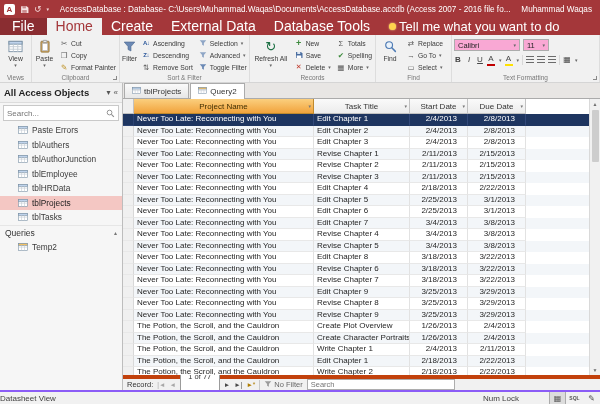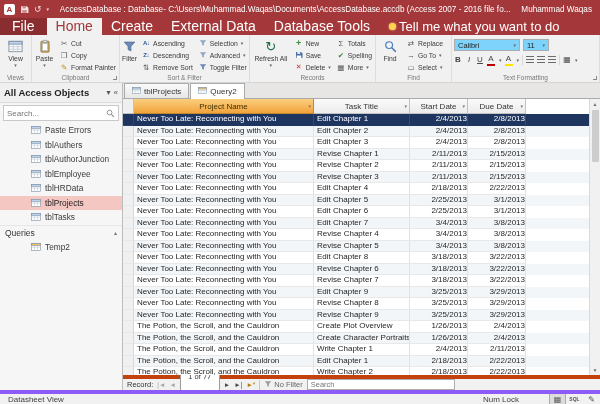--- a/index.html
+++ b/index.html
@@ -38,41 +38,41 @@
   .sicon { width:10px; display:inline-flex; justify-content:center; align-items:center; font-size:7.5px; color:#555; }
   .sicon.az { font-size:6px; letter-spacing:-0.5px; color:#2B579A; font-weight:bold; }
   .scaret { font-size:5px; color:#666; margin-left:1px; }
   .refreshglyph { font-size:13px; color:#1E7145; line-height:15px; }
   .newglyph { color:#3C8A3C; font-weight:bold; font-size:9px; }
   .delglyph { color:#C0392B; font-size:7px; }
   .chkglyph { color:#3C8A3C; }
   
   .tf { display:flex; flex-direction:column; gap:3px; padding-top:2px; }
   .tfrow { display:flex; align-items:center; gap:3px; }
-  .combo { height:12px; border:1px solid #ACACAC; background:#7dd3fc; display:flex; align-items:center; justify-content:space-between; font-size:7.5px; padding:0 3px; color:#222; }
+  .combo { height:12px; border:1px solid #ACACAC; background:#f9a8d4; display:flex; align-items:center; justify-content:space-between; font-size:7.5px; padding:0 3px; color:#222; }
   .ccaret { font-size:5px; color:#666; margin-left:3px; }
   .fmtbtn { font-size:8px; color:#444; min-width:8px; text-align:center; line-height:10px; }
   .fmtbtn.b { font-weight:bold; } .fmtbtn.i { font-style:italic; } .fmtbtn.u { text-decoration:underline; }
   .fontcolor { border-bottom:2px solid #C00000; } .hlcolor { border-bottom:2px solid #FFE100; }
   .tfsep { width:1px; height:10px; background:#D8D8D8; }
   .alignicon { width:8px; height:8px; background:repeating-linear-gradient(to bottom,#6B6B6B 0,#6B6B6B 1px,transparent 1px,transparent 3px); }
 
   
   .main { flex:1; display:flex; min-height:0; }
 
   
   .navpane { width:123px; background:#F6F6F6; border-right:1px solid #BDBDBD; display:flex; flex-direction:column; flex:0 0 auto; }
   .navheader { height:20px; background:#F0F0F0; border-bottom:1px solid #DCDCDC; display:flex; align-items:center; justify-content:space-between; padding:0 4px; }
   .nav-title { font-size:9.5px; font-weight:bold; color:#1F1F1F; white-space:nowrap; }
   .navhdr-ic { display:flex; gap:3px; color:#555; font-size:8px; }
   .navsearch { margin:2px 3px; height:16px; border:1px solid #C9C9C9; background:#fff; display:flex; align-items:center; padding:0 3px; }
   .navsearch-input { flex:1; border:none; outline:none; font-size:8px; color:#555; background:transparent; min-width:0; font-family:inherit; }
   .navgroup-header { height:15px; display:flex; align-items:center; justify-content:space-between; padding:0 5px; font-size:8.5px; color:#333; border-top:1px solid #E6E6E6; }
   .ng-chevron { font-size:6px; color:#777; }
-  .navitem { height:14.5px; display:flex; align-items:center; gap:4px; padding-left:31px; font-size:8.3px; color:#3B3B3B; white-space:nowrap; }
+  .navitem { height:14.5px; display:flex; align-items:center; gap:4px; padding-left:18px; font-size:8.3px; color:#3B3B3B; white-space:nowrap; }
   .navitem.selected { background:#F4C7C3; color:#222; }
   .navicon { display:inline-flex; }
 
   
   .content { flex:1; display:flex; flex-direction:column; min-width:0; background:#fff; }
   .doctabs { height:16px; background:#E8E6E4; border-bottom:1px solid #ABABAB; display:flex; align-items:flex-end; padding-left:1px; gap:1px; flex:0 0 auto; }
   .doctab { height:15px; display:flex; align-items:center; gap:3px; padding:0 7px; font-size:8px; color:#333; background:linear-gradient(#FAFAFA,#E7E7E7); border:1px solid #ABABAB; border-bottom:none; white-space:nowrap; }
   .doctab.active { background:#FFFFFF; height:16px; margin-bottom:-1px; }
 
   .sheetarea { flex:1; position:relative; min-height:0; overflow:hidden; background:#fff; }
@@ -80,39 +80,39 @@
   .sheet-header { display:flex; height:15px; }
   .rowselh { width:11px; background:#EFEFEF; border-right:1px solid #C2C2C2; border-bottom:1px solid #C2C2C2; flex:0 0 auto; }
   .hcell { border-right:1px solid #C2C2C2; border-bottom:1px solid #C2C2C2; background:linear-gradient(#FAFAFA,#ECECEC); display:flex; align-items:center; justify-content:center; position:relative; font-size:8px; color:#333; flex:0 0 auto; }
   .hcell .fdrop { position:absolute; right:2px; font-size:5px; color:#777; }
   .hcell.cursel { background:linear-gradient(#FBCF7E,#F1A33C); border-color:#C08A2D; color:#402E00; }
   .w0 { width:180px; } .w1 { width:96px; } .w2 { width:58px; } .w3 { width:58px; }
   .drow { display:flex; height:11.5px; background:#fff; }
   .drow.alt { background:#F3F6F9; }
   .rowsel { width:11px; background:#F0F0F0; border-right:1px solid #D8D8D8; border-bottom:1px solid #E8E8E8; flex:0 0 auto; }
   .dcell { border-right:1px solid #E2E2E2; border-bottom:1px solid #E8E8E8; font-size:8px; line-height:10.5px; padding:0 3px; white-space:nowrap; overflow:hidden; color:#1F1F1F; flex:0 0 auto; }
-  .dcell.num { text-align:right; padding-right:0; }
+  .dcell.num { text-align:right; padding-right:10px; }
   .drow.selected, .drow.selected .rowsel { background:#1E3560; border-color:#2C4373; }
   .drow.selected .dcell { color:#fff; border-right-color:#33497A; border-bottom-color:#1E3560; }
 
   .vscroll { position:absolute; top:0; right:0; bottom:0; width:11px; background:#F1F1F1; border-left:1px solid #D9D9D9; display:flex; flex-direction:column; align-items:center; }
   .varrow { height:10px; font-size:5px; color:#6F6F6F; line-height:11px; }
   .vthumb { width:7px; height:52px; background:#CDCDCD; border-radius:1px; margin-top:1px; margin-bottom:auto; }
 
   .recordnav { height:15px; background:#F1F1F1; border-top:4px solid #c2410c; display:flex; align-items:center; gap:4px; padding:0 4px; font-size:7.5px; color:#333; flex:0 0 auto; }
   .rn-btn { font-size:6.5px; color:#4A4A4A; line-height:13px; white-space:nowrap; }
   .rn-btn.dis { color:#A8A8A8; }
   .rn-new { color:#B07D00; }
   .rn-box { width:40px; height:27px; border:1px solid #9B9B9B; background:#fff; text-align:center; line-height:10px; font-size:7.5px; }
   .rn-sep { width:1px; height:10px; background:#C8C8C8; }
   .rn-filter { display:flex; align-items:center; gap:2px; color:#666; white-space:nowrap; }
   .rn-search { width:148px; height:11px; border:1px solid #ADADAD; background:#fff; font-size:7.5px; color:#555; padding:0 3px; outline:none; font-family:inherit; }
 
   
-  .statusbar { height:14px; background:#F1F1F1; border-top:4px solid #8b5cf6; display:flex; align-items:center; justify-content:space-between; font-size:8px; color:#3F3F3F; padding-left:8px; flex:0 0 auto; }
+  .statusbar { height:14px; background:#F1F1F1; border-top:2px solid #8b5cf6; display:flex; align-items:center; justify-content:space-between; font-size:8px; color:#3F3F3F; padding-left:0; flex:0 0 auto; }
   .sb-right { display:flex; align-items:center; height:100%; }
   .sb-key { margin-right:30px; }
   .viewbtns { display:flex; height:100%; }
   .viewbtn { width:17px; height:100%; display:flex; align-items:center; justify-content:center; color:#555; font-size:8px; }
   .viewbtn.active { background:#DCDCDC; border-left:1px solid #ABABAB; border-right:1px solid #ABABAB; }
   .sqltxt { font-size:5px; font-weight:bold; }
 </style>
 </head>
 <body>
 

